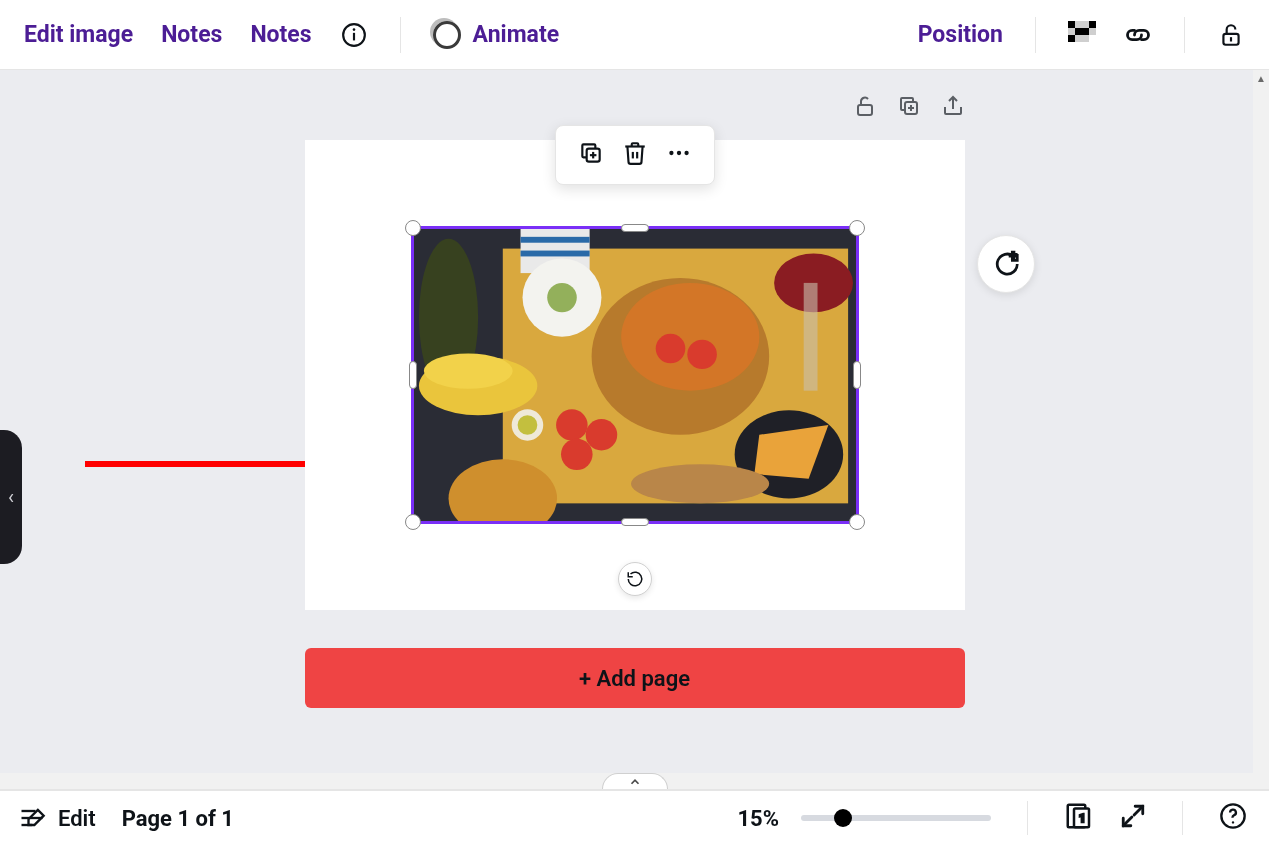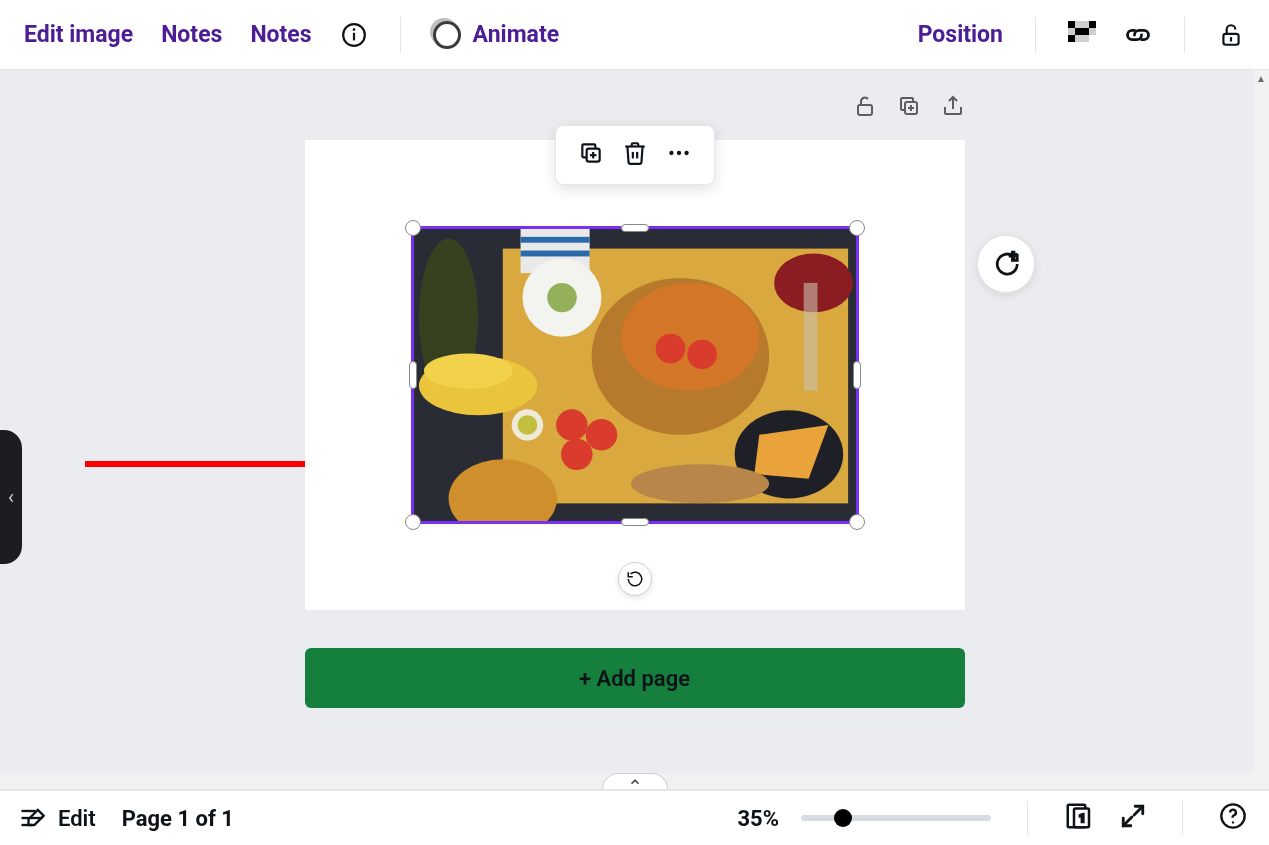--- a/index.html
+++ b/index.html
@@ -82,21 +82,21 @@
   .comment-bubble {
     position:absolute; right:-70px; top:95px;
     width:58px; height:58px; border-radius:50%; background:#fff;
     border:1px solid #e5e5e5; box-shadow:0 2px 8px rgba(0,0,0,.1);
     display:flex; align-items:center; justify-content:center; cursor:pointer;
   }
 
   
   .add-page {
     margin-top:38px; margin-bottom:30px; width:660px; height:60px;
-    background:#15803d; border-radius:6px; display:flex;
+    background:#ef4444; border-radius:6px; display:flex;
     align-items:center; justify-content:center; font-size:22px; font-weight:600;
     color:#0e1318; cursor:pointer;
   }
 
   
   .arrow {
     position:absolute; left:85px; top:376px; width:300px; height:36px; pointer-events:none;
   }
   .arrow-body { position:absolute; top:15px; left:0; width:270px; height:6px; background:#ff0000; }
   .arrow-head {
@@ -338,21 +338,21 @@
         <line x1="3" y1="6" x2="15" y2="6"></line>
         <line x1="3" y1="12" x2="21" y2="12"></line>
         <line x1="3" y1="18" x2="12" y2="18"></line>
         <path d="M17 5l5 5-8 8H9v-5z"></path>
       </svg>
     <span>Edit</span>
   </div>
   <span class="page-indicator">Page 1 of 1</span>
   <div class="bb-spacer"></div>
   <div class="zoom-group">
-    <span class="zoom-val">35%</span>
+    <span class="zoom-val">15%</span>
     <div class="slider">
       <div class="slider-dot"></div>
     </div>
   </div>
   <div class="bb-sep"></div>
   <span class="bb-icon">
     <svg width="30" height="30" viewBox="0 0 24 24" fill="none" stroke="#0e1318" stroke-width="2">
         <rect x="3" y="3" width="14" height="18" rx="1"></rect>
         <rect x="8" y="6" width="12" height="15" rx="1" fill="#fff"></rect>
         <text x="12" y="17" font-size="9" fill="#0e1318" font-weight="700">1</text>

